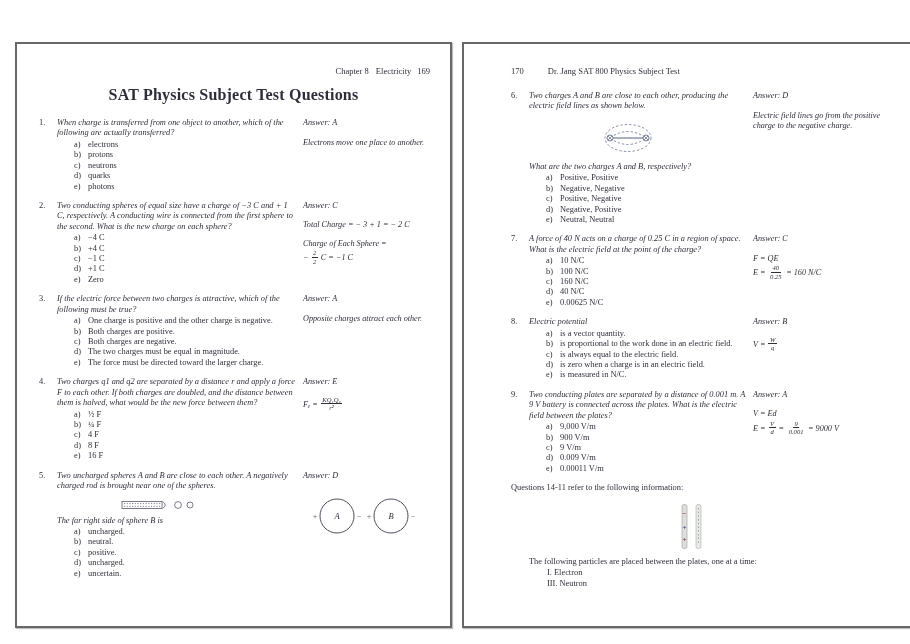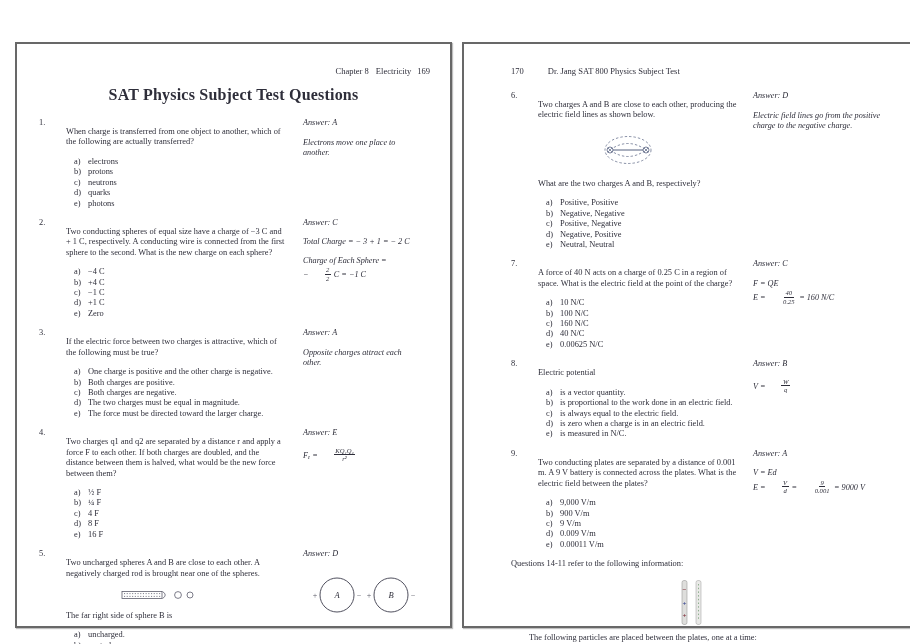--- a/index.html
+++ b/index.html
@@ -23,32 +23,32 @@
   .pr-header{display:flex;font-size:8.5px;margin-bottom:15px;}
   .pr-header .btitle{margin-left:24px;}
 
   .doc-title{font-weight:bold;font-size:16px;text-align:center;margin:0 10px 14px 0;letter-spacing:.2px;}
 
   .question{display:flex;margin-bottom:9px;font-size:8.4px;line-height:1.24;}
   .qnum{width:18px;flex:none;}
   .qbody{flex:none;}
   .page-left .qbody{width:240px;}
   .page-right .qbody{width:218px;}
-  .qtext{margin:9px;}
+  .qtext{margin:0;font-style:italic;}
   .qdiagram{display:flex;justify-content:center;margin:6px 20px 4px 0;}
   .options{list-style:none;margin:1px 0 0 17px;}
   .options li{display:flex;}
   .olabel{width:14px;flex:none;}
   .otext{flex:1;}
 
   .qanswer{flex:1;padding-left:6px;font-style:italic;font-size:8.2px;line-height:1.28;}
   .answer-label{display:block;margin-bottom:9px;}
   .note-group{margin-bottom:8px;max-width:145px;}
   .note-line{margin-bottom:1px;}
-  .nseg{margin-right:16px;}
+  .nseg{margin-right:3px;}
   .frac{display:inline-flex;flex-direction:column;align-items:center;font-size:6.6px;line-height:1.15;vertical-align:middle;margin-right:3px;position:relative;top:-1px;}
   .fnum{border-bottom:.7px solid currentColor;padding:0 1.5px;}
   .fden{padding:0 1.5px;}
   .answer-diagram{margin-top:12px;}
 
   .info-block{font-size:8.4px;line-height:1.26;margin-top:2px;}
   .info-line2{margin-left:18px;}
   .info-plates{display:flex;justify-content:center;margin:9px 60px 6px 0;}
   .info-line3{margin-left:18px;width:234px;}
   .info-items{list-style:none;margin:1px 0 0 36px;}

